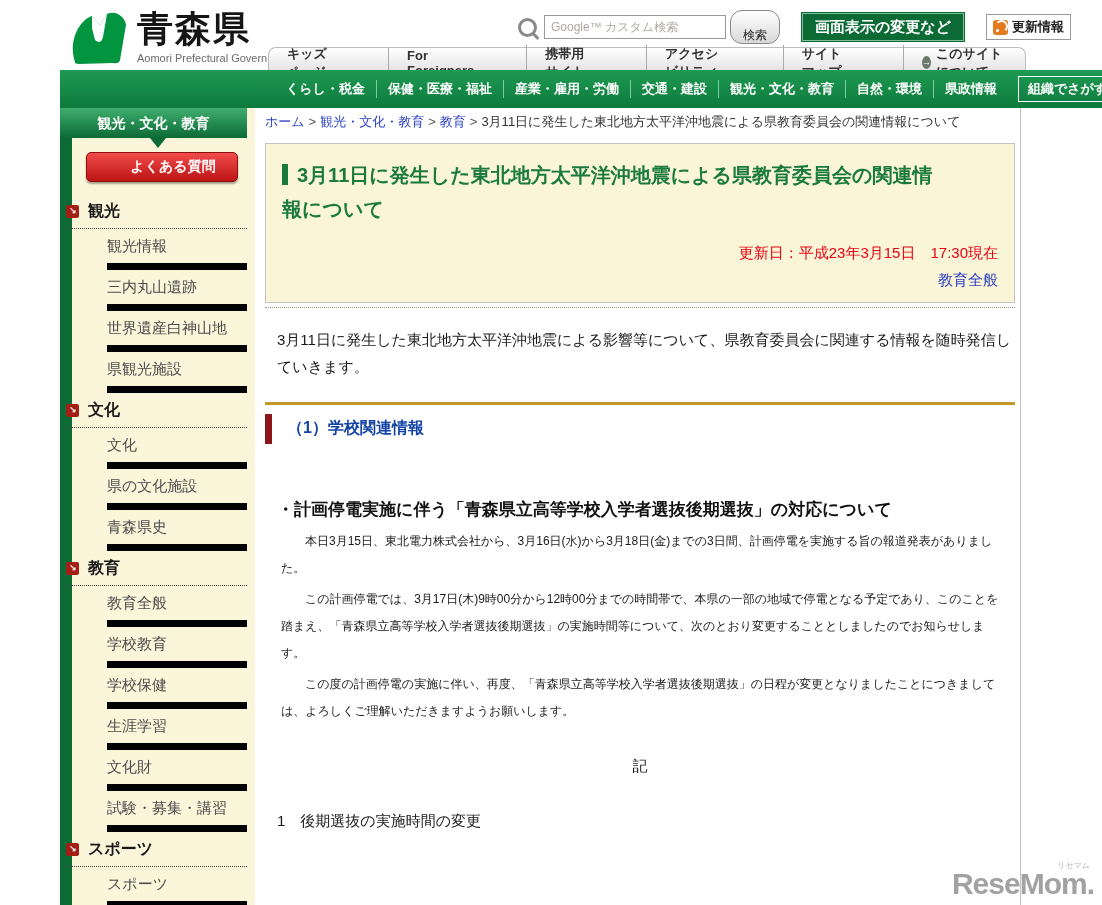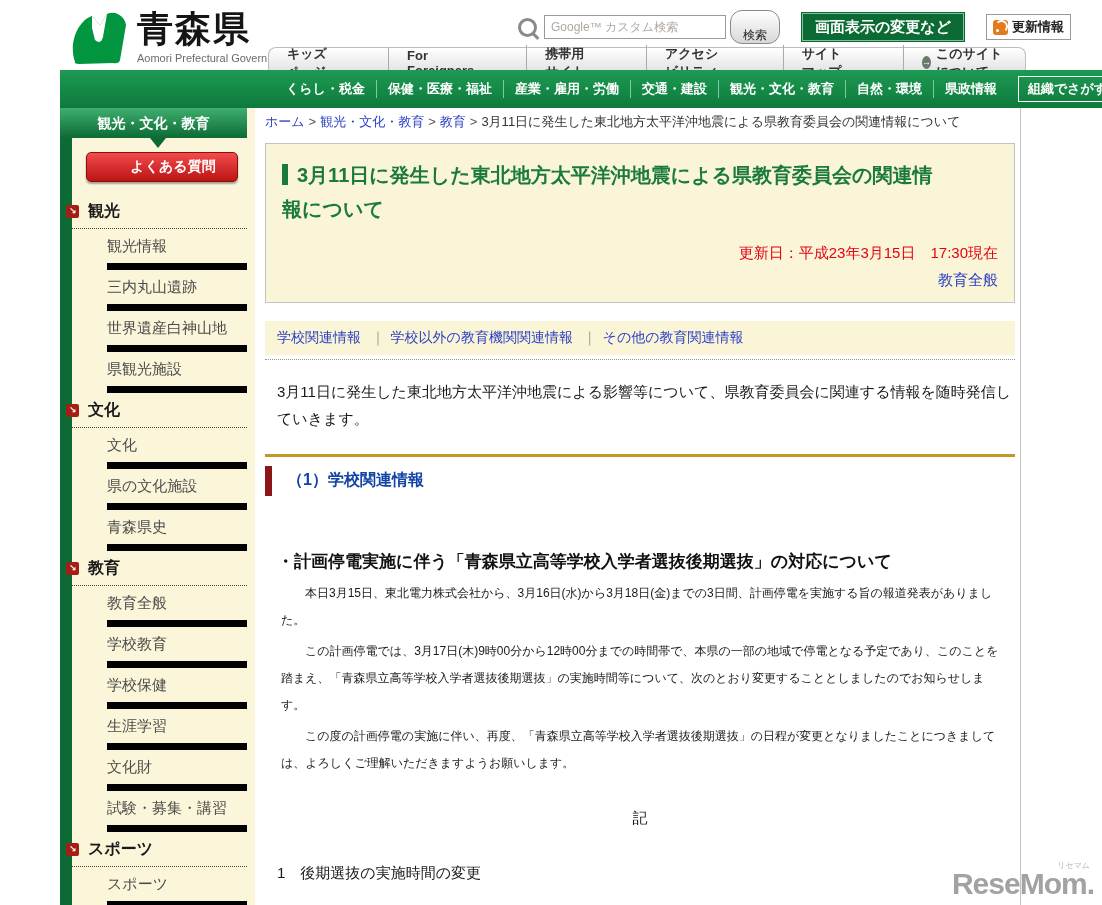--- a/index.html
+++ b/index.html
@@ -202,25 +202,20 @@
     </div>
 
     <div class="title-box">
       <h1 class="page-title">3月11日に発生した東北地方太平洋沖地震による県教育委員会の関連情報について</h1>
       <div class="updated">更新日：平成23年3月15日　17:30現在</div>
       <div class="department">
         <a>教育全般</a>
       </div>
     </div>
 
-    <div class="anchor-bar">
-      <a>学校関連情報</a>
-      <a>学校以外の教育機関関連情報</a>
-      <a>その他の教育関連情報</a>
-    </div>
     <div class="dotted-sep"></div>
 
     <p class="intro">3月11日に発生した東北地方太平洋沖地震による影響等について、県教育委員会に関連する情報を随時発信していきます。</p>
 
     <div class="gold-line"></div>
     <h2 class="sec-heading">（1）学校関連情報</h2>
 
     <div class="topic-title">・計画停電実施に伴う「青森県立高等学校入学者選抜後期選抜」の対応について</div>
 
     <div class="body-text">

